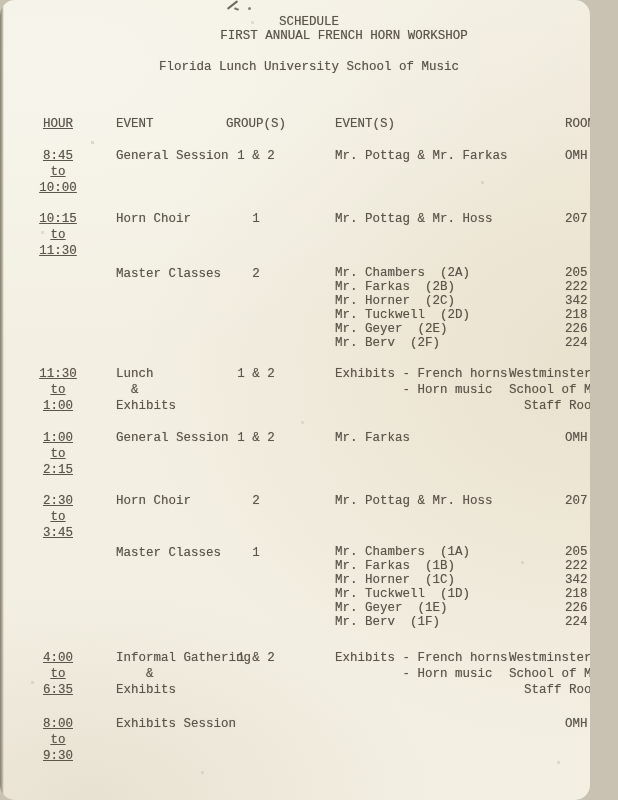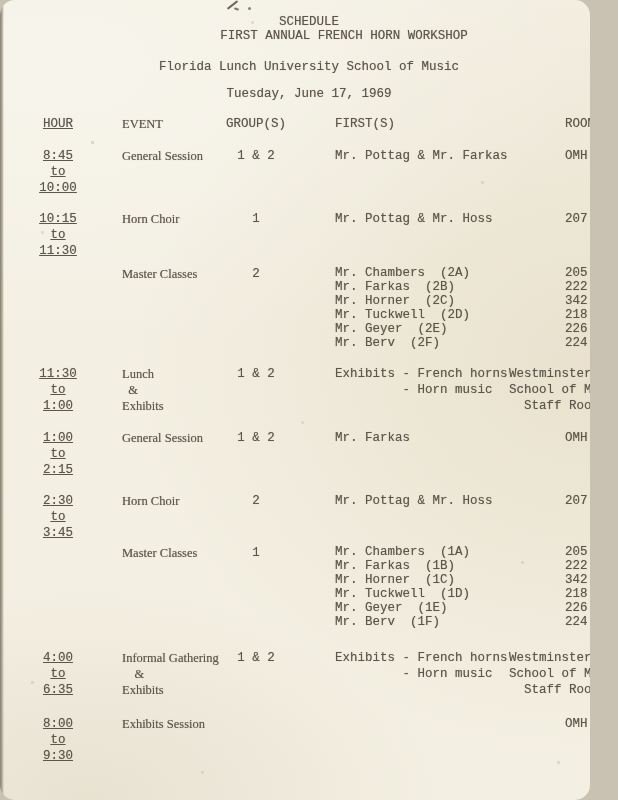--- a/index.html
+++ b/index.html
@@ -52,21 +52,21 @@
       522px 562px 0 1px rgba(120,110,90,0.15);
   }
   .center{position:absolute;left:0;width:618px;text-align:center;white-space:pre;}
   .t-title{top:14px;}
   .t-h1{top:28px;padding-left:35px;}
   .t-h2{top:59px;}
   .t-date{top:86px;}
   .row{position:absolute;left:0;top:0;width:618px;height:0;}
   .cell{position:absolute;top:0;white-space:pre;}
   .c-hour{left:30px;width:56px;text-align:center;text-decoration:underline;}
-  .c-event{left:122px;font-family:Liberation Serif, serif;}
+  .c-event{left:116px;}
   .c-group{left:214px;width:84px;text-align:center;}
   .c-artist{left:335px;}
   .c-room{left:565px;}
   .c-roomw{left:509px;}
   .tight{line-height:14px;}
 </style>
 </head>
 <body>
 
 <div class="page">
@@ -75,27 +75,26 @@
   <div class="pen-mark">
       <i class="m1"></i>
       <i class="m2"></i>
       <i class="m3"></i>
     </div>
   <div class="speckles"></div>
 
   <div class="center t-title">SCHEDULE</div>
   <div class="center t-h1">FIRST ANNUAL FRENCH HORN WORKSHOP</div>
   <div class="center t-h2">Florida Lunch University School of Music</div>
-  <div class="center t-date">Tuesday, June 17, 1969</div>
 
   <div class="row" style="top:116px">
     <div class="cell c-hour">HOUR</div>
     <div class="cell c-event">EVENT</div>
     <div class="cell c-group">GROUP(S)</div>
-    <div class="cell c-artist">FIRST(S)</div>
+    <div class="cell c-artist">EVENT(S)</div>
     <div class="cell c-room">ROOM</div>
   </div>
 
   <div class="row" style="top:148px">
     <div class="cell c-hour">8:45
 to
 10:00</div>
     <div class="cell c-event">General Session</div>
     <div class="cell c-group">1 &amp; 2</div>
     <div class="cell c-artist">Mr. Pottag &amp; Mr. Farkas</div>

